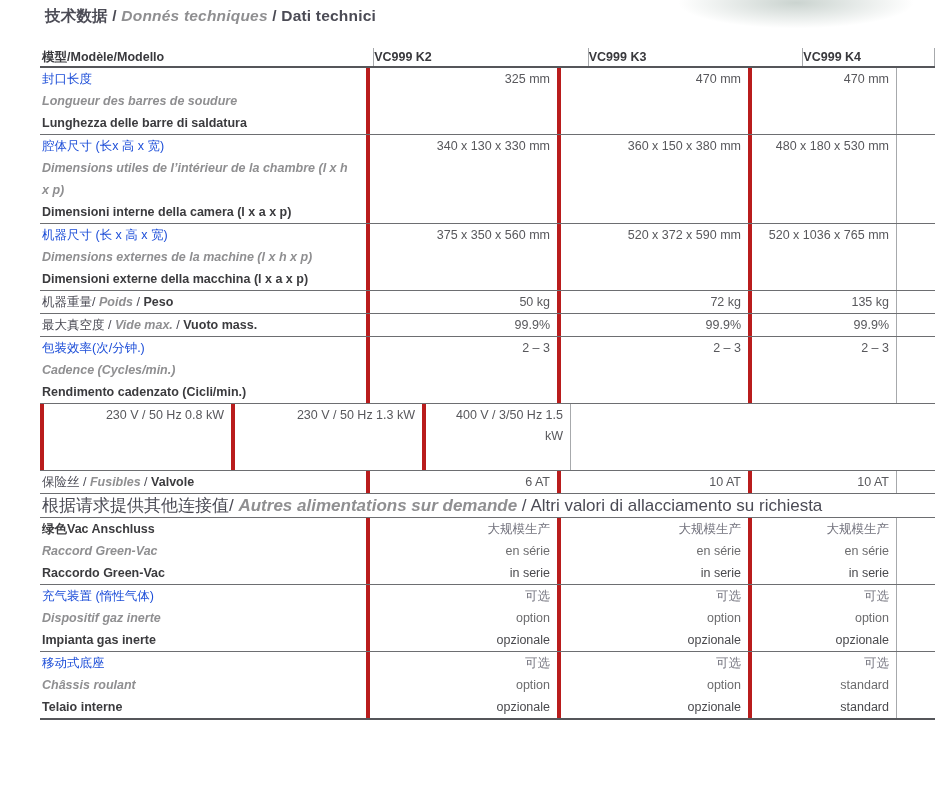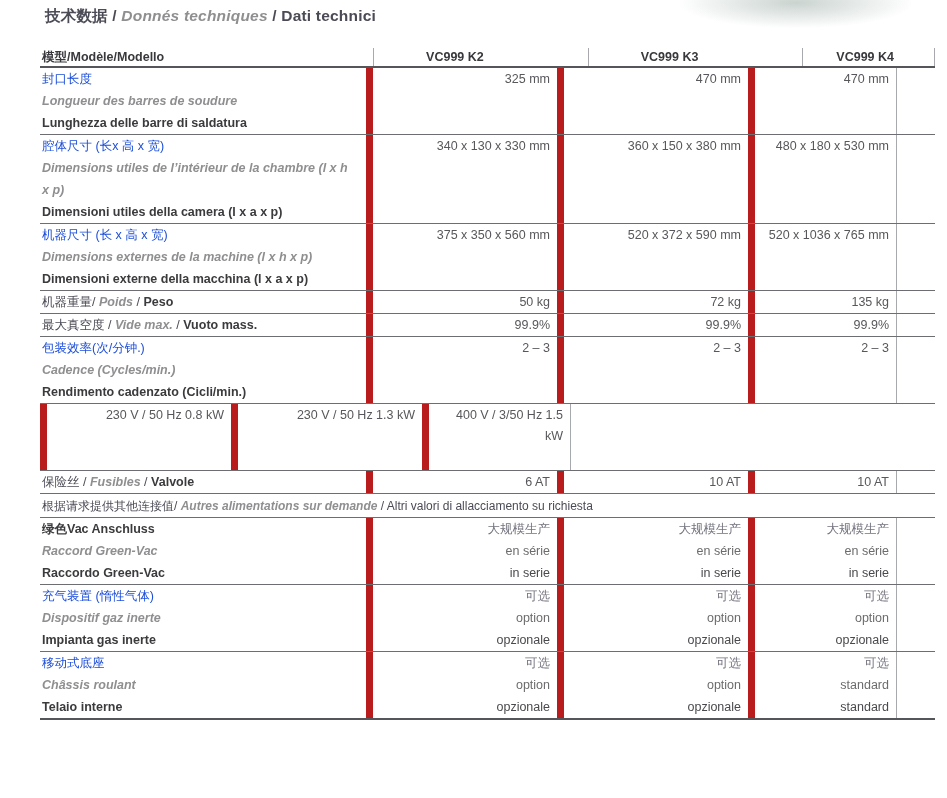--- a/index.html
+++ b/index.html
@@ -11,37 +11,37 @@
   .corner-blob {
     position:absolute; left:645px; top:-22px; width:302px; height:62px;
     background:radial-gradient(ellipse 52% 55% at 50% 40%, rgba(150,168,160,0.50), rgba(150,168,160,0.0) 75%);
     pointer-events:none;
   }
   .title { position:absolute; left:45px; top:6px; font-size:15.5px; font-weight:bold; color:#39393d; letter-spacing:0.2px; }
   .dtable { position:absolute; left:40px; top:48px; width:895px; font-size:12.5px; }
   .thead { display:flex; border-bottom:2px solid #55565a; height:20px; }
   .thead .hcell { font-weight:bold; color:#39393d; line-height:18px; }
   .lcol { width:326px; padding-left:2px; }
-  .vcol { text-align:center; padding-right:7px; border-left:1px solid #a7a9ac;margin-left:45px; }
+  .vcol { text-align:left; padding-right:7px; border-left:1px solid #a7a9ac;margin-left:45px; }
   .c2 { width:191px; } .c3 { width:191px; }
   .c4 { width:149px; border-right:1px solid #a7a9ac; }
   .trow { display:flex; border-bottom:1.5px solid #6d6e71; min-height:67px; }
   .trow.short { min-height:22px; }
   #rows .trow:last-child { border-bottom:2px solid #55565a; }
   .lcell { width:326px; padding:1px 8px 0 2px; }
-  .vcell { text-align:right; padding:1px 7px 0 12px; border-left:7px solid #b91c1c; color:#58585c; }
+  .vcell { text-align:right; padding:1px 7px 0 12px; border-left:4px solid #b91c1c; color:#58585c; }
   .lz { color:#1d4ed8; line-height:21px; }
   .lz.bold { font-weight:bold; color:#3b3b3e; }
   .lf { color:#8f8f91; font-style:italic; font-weight:600; line-height:22px; }
   .li { color:#3b3b3e; font-weight:bold; line-height:22px; }
   .vline1 { line-height:21px; }
   .vz { color:#73737e; line-height:21px; }
   .vf { color:#6c6c6e; line-height:22px; }
   .vi { color:#4a4a4e; line-height:22px; }
-  .note-row { border-bottom:1.5px solid #6d6e71; min-height:21px; padding:2px 0 1px 2px; font-size:12px; }
+  .note-row { border-bottom:1.5px solid #6d6e71; min-height:21px; padding:2px 0 1px 2px; font-size:17px; }
   .p-zh { color:#4b4b55;margin-top:46px; }
   .p-fr { color:#8f8f91; font-style:italic; font-weight:600; }
   .p-it { color:#3b3b3e; font-weight:bold; }
   .p-itreg { color:#4b4b55; }
   .sl { line-height:20px; white-space:nowrap; }
 </style>
 </head>
 <body>
 
 <div class="page">
@@ -68,21 +68,21 @@
             <div class="vline1">470 mm</div>
           </div>
           <div class="vcell c4">
             <div class="vline1">470 mm</div>
           </div>
         </div>
         <div class="trow">
           <div class="lcell">
             <div class="lz">腔体尺寸 (长x 高 x 宽)</div>
             <div class="lf">Dimensions utiles de l’intérieur de la chambre (l x h x p)</div>
-            <div class="li">Dimensioni utiles della camera (l x a x p)</div>
+            <div class="li">Dimensioni interne della camera (l x a x p)</div>
           </div>
           <div class="vcell c2">
             <div class="vline1">340 x 130 x 330 mm</div>
           </div>
           <div class="vcell c3">
             <div class="vline1">360 x 150 x 380 mm</div>
           </div>
           <div class="vcell c4">
             <div class="vline1">480 x 180 x 530 mm</div>
           </div>

